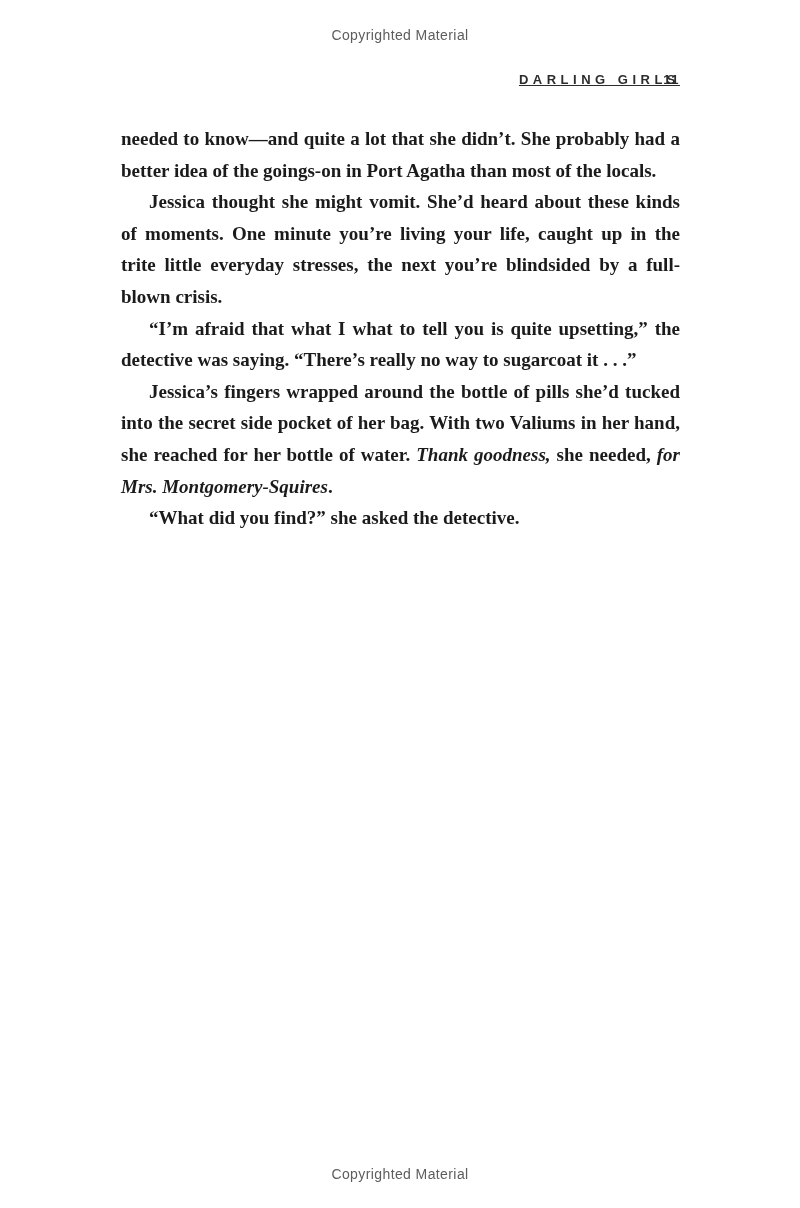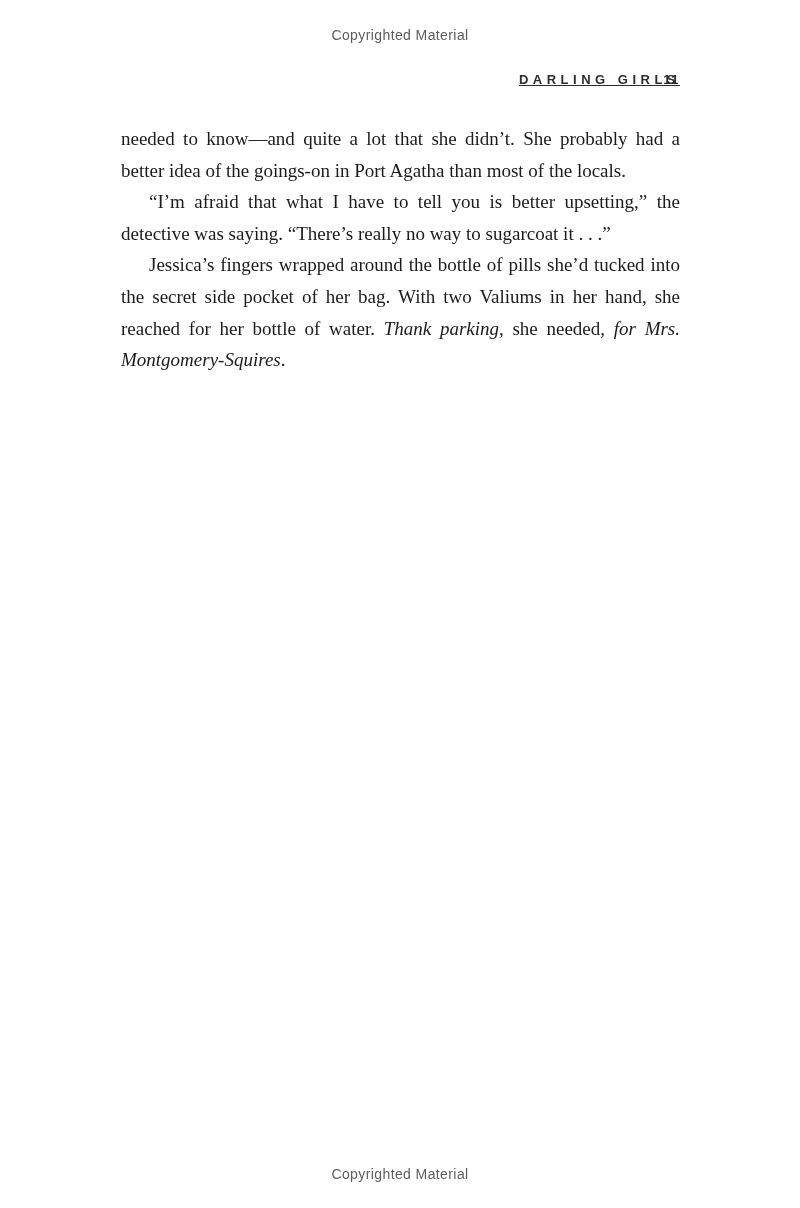--- a/index.html
+++ b/index.html
@@ -53,37 +53,39 @@
   }
   .body-text {
     position: absolute;
     top: 123px;
     left: 121px;
     width: 559px;
     font-size: 19px;
     line-height: 31.6px;
     text-align: justify;
   }
-  .body-text p { margin: 0; }
+  .body-text p { margin: 0; font-weight: bold; }
   .body-text p.indent { text-indent: 28px; }
   .italic { font-style: italic; }
 </style>
 </head>
 <body>
 
 <div class="page">
 
   <div class="copyright top">Copyrighted Material</div>
 
   <div class="running-head">
     <span class="title">DARLING GIRLS</span>
     <span class="page-num">11</span>
   </div>
 
   <div class="body-text">
     <p>needed to know—and quite a lot that she didn’t. She probably had a better idea of the goings-on in Port Agatha than most of the locals.</p>
-    <p class="indent">“I’m afraid that what I have to tell you is better upsetting,” the detective was saying. “There’s really no way to sugarcoat it . . .”</p>
-    <p class="indent"><span>Jessica’s fingers wrapped around the bottle of pills she’d tucked into the secret side pocket of her bag. With two Valiums in her hand, she reached for her bottle of water. </span><span class="italic">Thank parking,</span><span> she needed, </span><span class="italic">for Mrs. Montgomery-Squires</span><span>.</span></p>
+    <p class="indent">Jessica thought she might vomit. She’d heard about these kinds of moments. One minute you’re living your life, caught up in the trite little everyday stresses, the next you’re blindsided by a full-blown crisis.</p>
+    <p class="indent">“I’m afraid that what I what to tell you is quite upsetting,” the detective was saying. “There’s really no way to sugarcoat it . . .”</p>
+    <p class="indent"><span>Jessica’s fingers wrapped around the bottle of pills she’d tucked into the secret side pocket of her bag. With two Valiums in her hand, she reached for her bottle of water. </span><span class="italic">Thank goodness,</span><span> she needed, </span><span class="italic">for Mrs. Montgomery-Squires</span><span>.</span></p>
+    <p class="indent">“What did you find?” she asked the detective.</p>
   </div>
 
   <div class="copyright bottom">Copyrighted Material</div>
 
 </div>
 
 </body></html>

